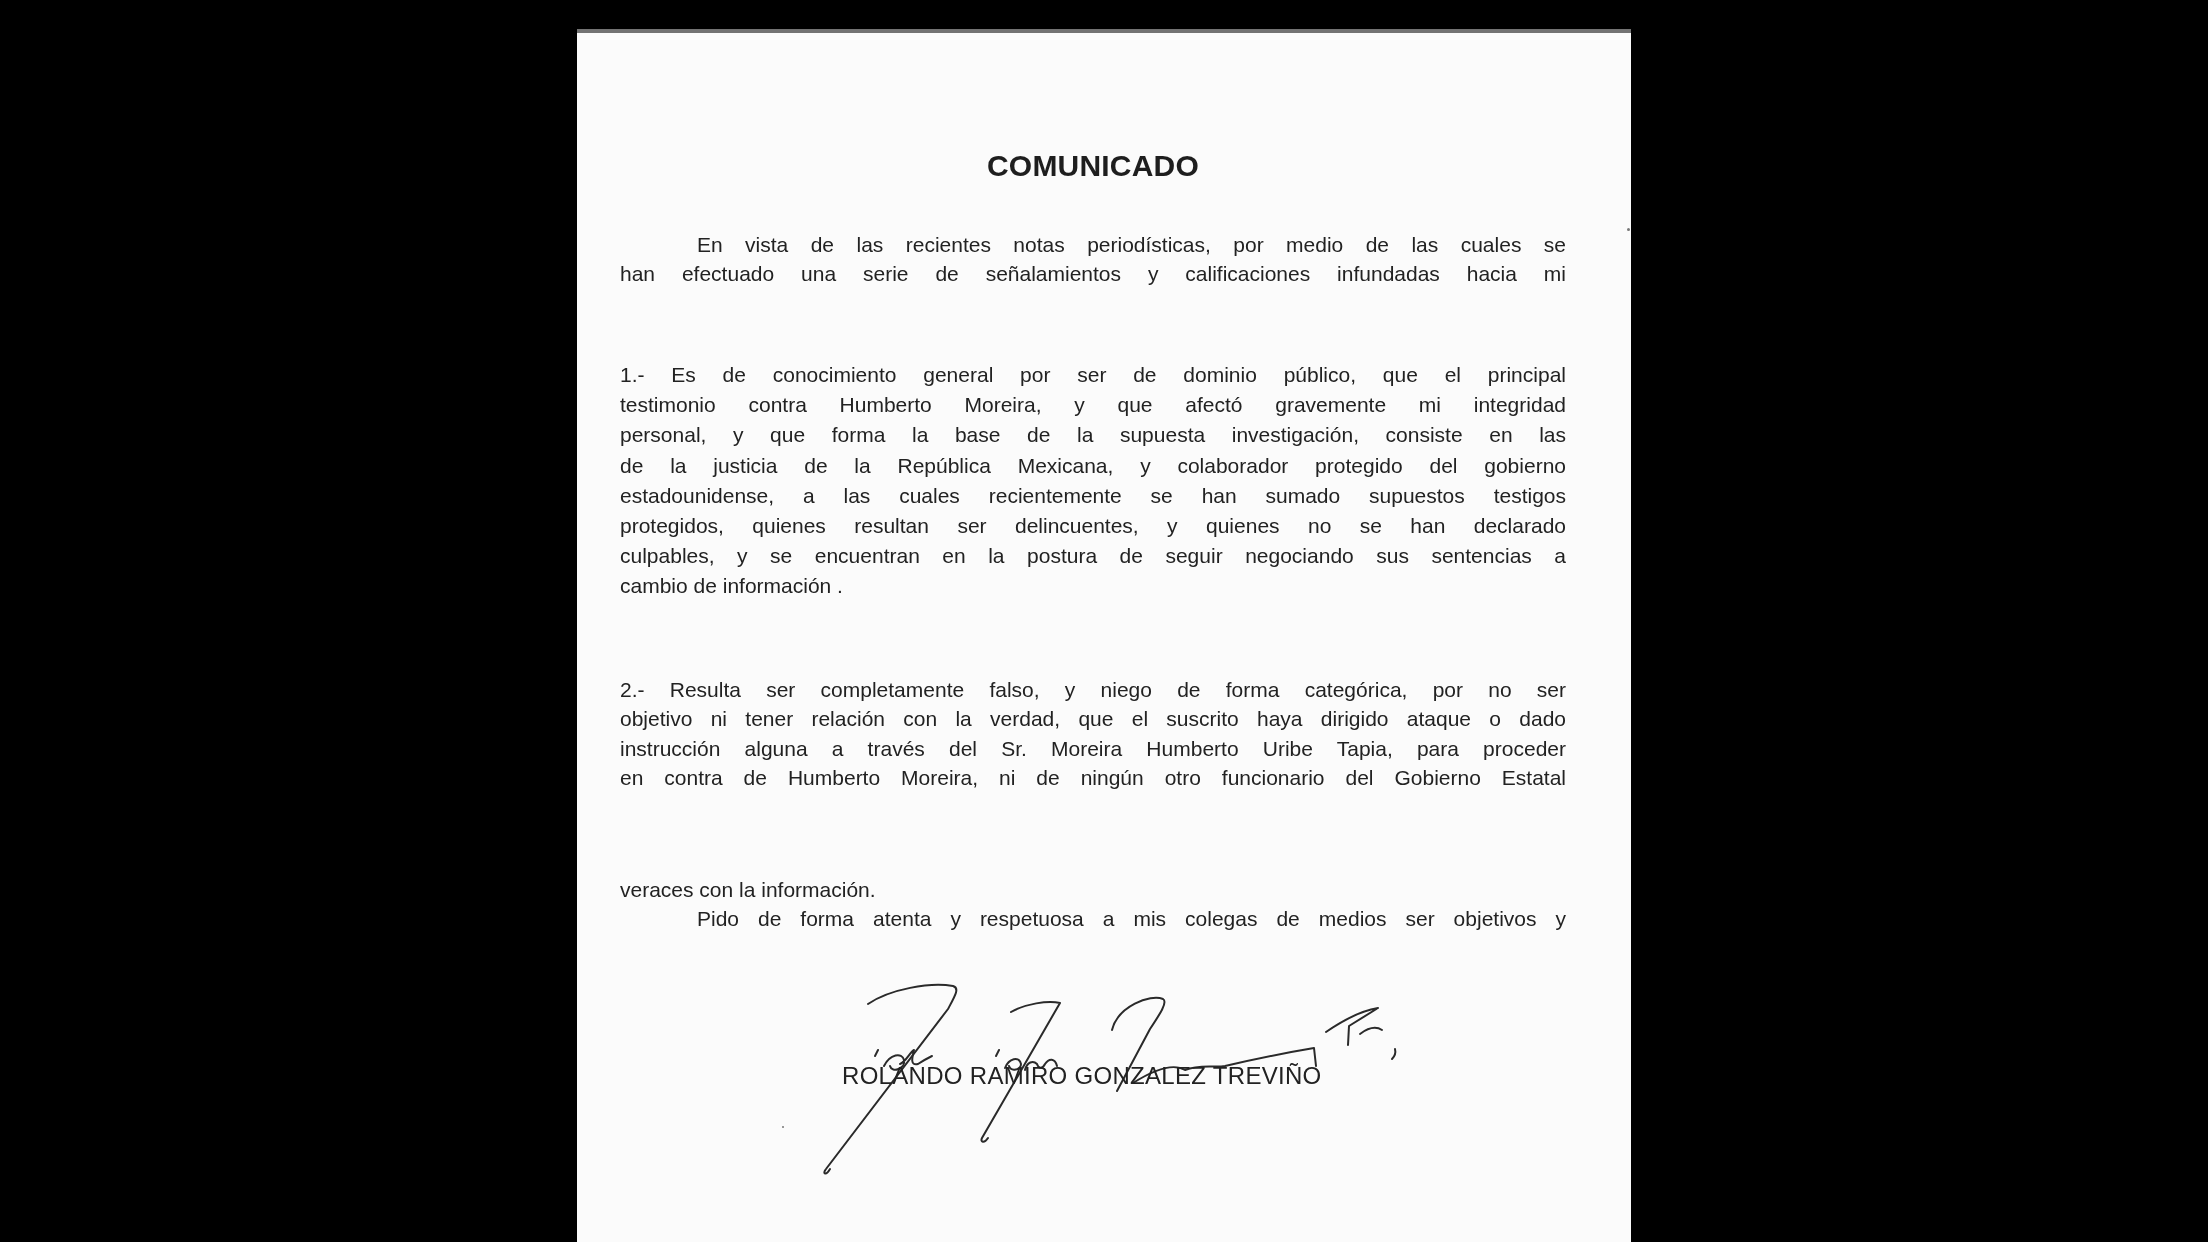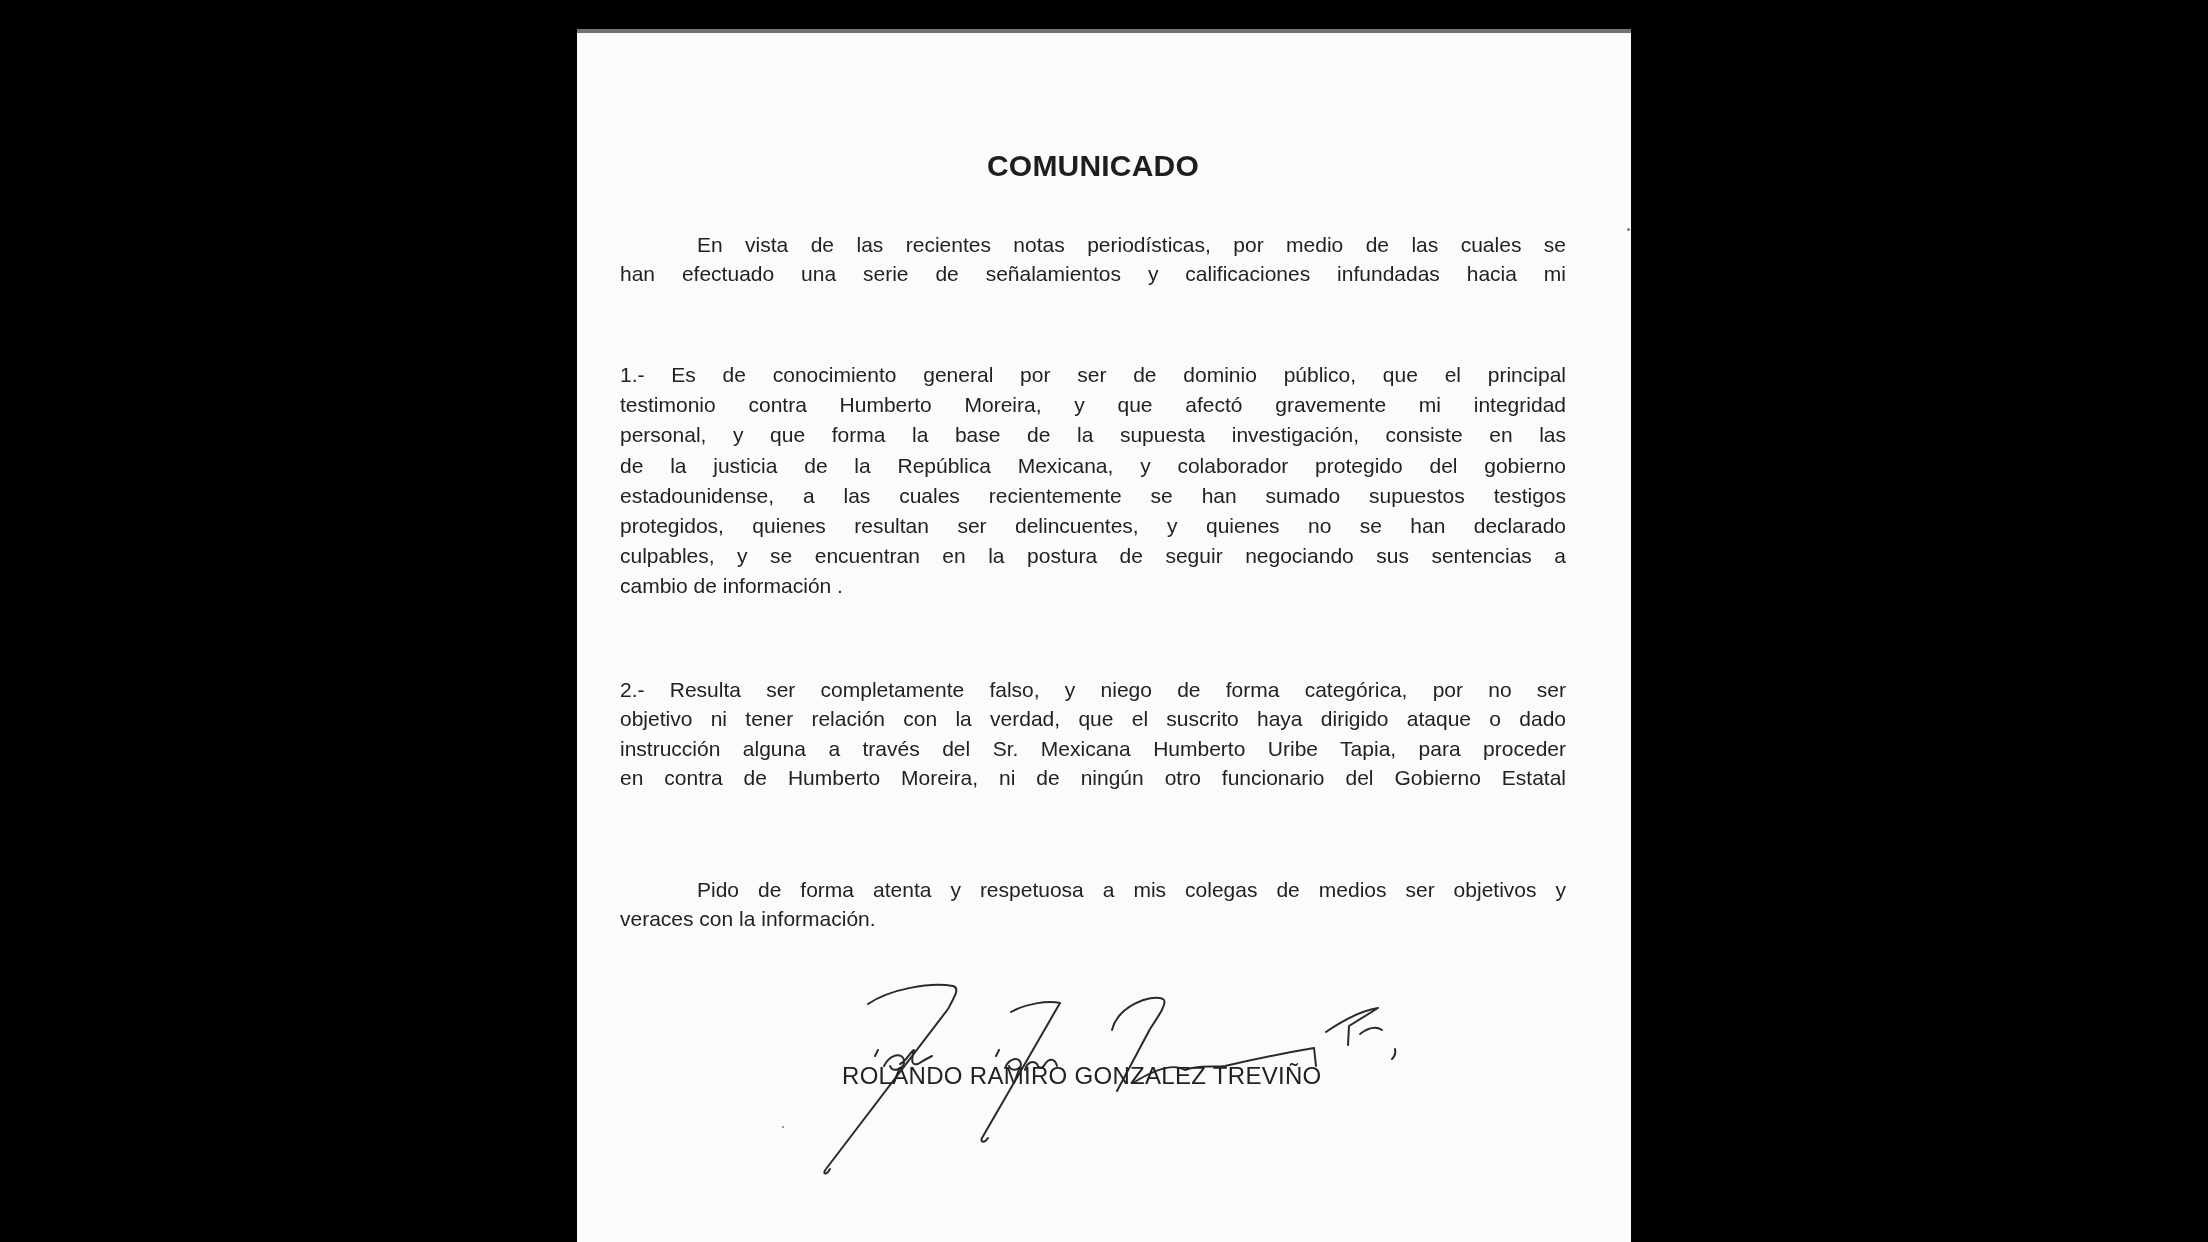--- a/index.html
+++ b/index.html
@@ -54,27 +54,27 @@
     <div class="line wide">de la justicia de la República Mexicana, y colaborador protegido del gobierno</div>
     <div class="line wide">estadounidense, a las cuales recientemente se han sumado supuestos testigos</div>
     <div class="line wide">protegidos, quienes resultan ser delincuentes, y quienes no se han declarado</div>
     <div class="line wide">culpables, y se encuentran en la postura de seguir negociando sus sentencias a</div>
     <div class="line wide last">cambio de información .</div>
   </div>
 
   <div class="para" style="top:642px;">
     <div class="line">2.- Resulta ser completamente falso, y niego de forma categórica, por no ser</div>
     <div class="line">objetivo ni tener relación con la verdad, que el suscrito haya dirigido ataque o dado</div>
-    <div class="line">instrucción alguna a través del Sr. Mexicana Humberto Uribe Tapia, para proceder</div>
+    <div class="line">instrucción alguna a través del Sr. Moreira Humberto Uribe Tapia, para proceder</div>
     <div class="line">en contra de Humberto Moreira, ni de ningún otro funcionario del Gobierno Estatal</div>
   </div>
 
   <div class="para" style="top:842px;">
+    <div class="line last">veraces con la información.</div>
     <div class="line indent">Pido de forma atenta y respetuosa a mis colegas de medios ser objetivos y</div>
-    <div class="line last">veraces con la información.</div>
   </div>
 
   <svg class="sig" width="1054" height="1213" viewBox="577 29 1054 1213" fill="none" stroke="#2a2a2a" stroke-width="2" stroke-linecap="round" stroke-linejoin="round">
 
     <path d="M868,1000 C890,985 930,978 953,982 C960,984 955,992 948,1005 L826,1165 C822,1170 826,1172 830,1165"></path>
     <path d="M875,1052 l3,-6"></path>
     <path d="M884,1062 c6,-12 18,-14 20,-6 c2,8 -12,14 -14,6 M900,1060 c6,-2 10,-12 14,-14 c-2,8 -4,16 4,14 c6,-4 10,-6 14,-8"></path>
 
     <path d="M1011,1008 C1025,1000 1048,996 1060,999 L982,1134 C980,1138 984,1140 988,1134"></path>
     <path d="M996,1052 l3,-6"></path>

